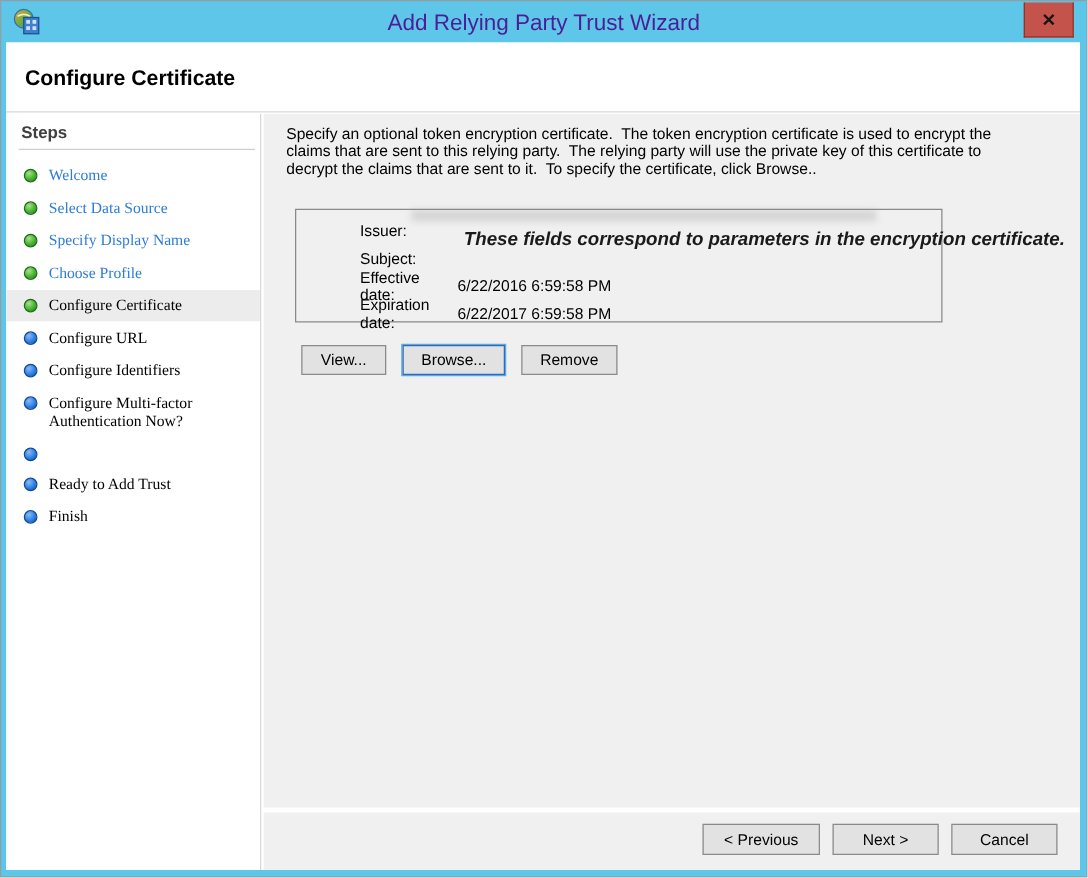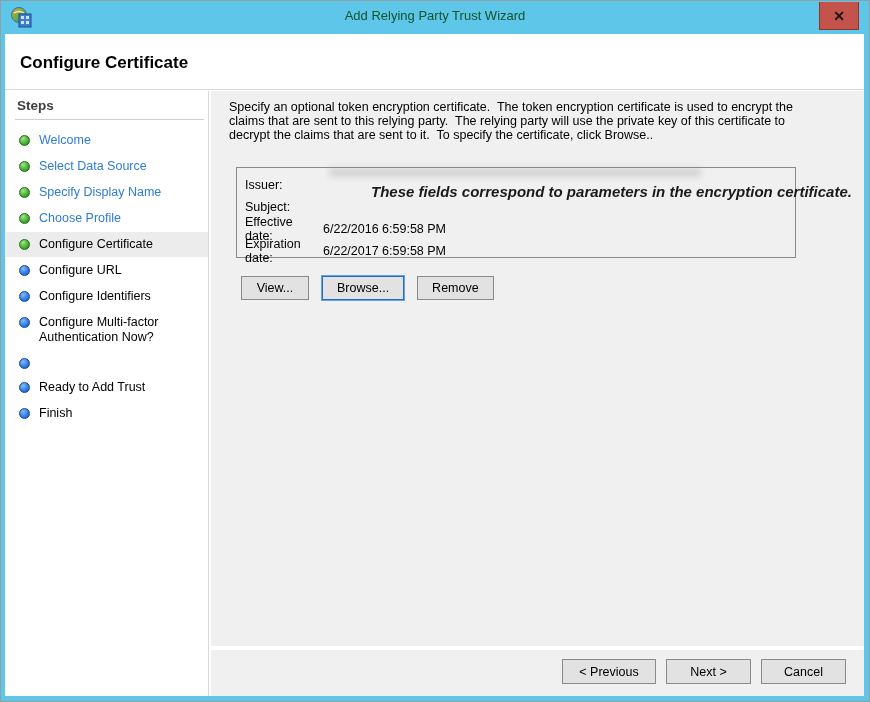--- a/index.html
+++ b/index.html
@@ -19,21 +19,21 @@
   .titlebar {
     position: absolute; left: 0; top: 0; right: 0; height: 33px;
   }
   .app-icon {
     position: absolute; left: 9px; top: 5px; width: 24px; height: 24px;
     display: inline-block;
   }
   .titlebar .title {
     position: absolute; left: 0; right: 0; top: 7px;
     text-align: center;
-    font-size: 13px; color: #14532d;
+    font-size: 18px; color: #4c1d95;
   }
   .close-btn {
     position: absolute; right: 10px; top: 1px;
     width: 40px; height: 28px;
     background: #c4534b;
     border: 1px solid #8d352d;
     border-top: none;
     color: #151515;
     font-family: "Liberation Sans", sans-serif;
     font-size: 14px; font-weight: 700;
@@ -61,21 +61,21 @@
     border-right: 1px solid #d9d9d9;
   }
   .steps-heading {
     font-size: 13.5px; font-weight: 700; color: #404040;
     padding: 7px 0 6px 12px;
   }
   .steps-divider {
     border-bottom: 1px solid #cfcfcf;
     margin: 0 4px 8px 10px;
   }
-  .steps-list { list-style: none; }
+  .steps-list { list-style: none; font-family: Liberation Serif, serif; }
   .step-item {
     display: flex; align-items: flex-start;
     padding: 5px 0 5px 14px;
     margin-bottom: 1px;
     font-size: 12.5px; line-height: 15px;
     color: #000;
   }
   .step-item.current { background: #ececec; }
   .step-item.done .step-label { color: #2e7cd6; cursor: pointer; }
   .step-item.done.current .step-label { color: #000; cursor: default; }
@@ -99,23 +99,24 @@
     background: #f0f0f0;
   }
   .instructions {
     margin: 9px 0 0 18px;
     width: 582px;
     font-size: 12.5px; line-height: 14px; color: #000;
     white-space: pre-wrap;
   }
   .cert-box {
     position: absolute; left: 25px; top: 76px;
-    width: 560px; height: 91px;
+    width: 518px; height: 91px;
     border: 1px solid #898989;
     background: #f0f0f0;
+    padding-left: 43px;
   }
   .cert-fields { padding-top: 6px; }
   .cert-row { display: flex; height: 22px; align-items: center; padding-left: 8px; }
   .cert-label { width: 78px; font-size: 12.5px; color: #000; }
   .cert-value { font-size: 12.5px; color: #000; }
   .smudge {
     position: absolute; left: 92px; top: 0px;
     width: 372px; height: 9px;
     background: rgba(150,150,150,0.30);
     filter: blur(3px);

